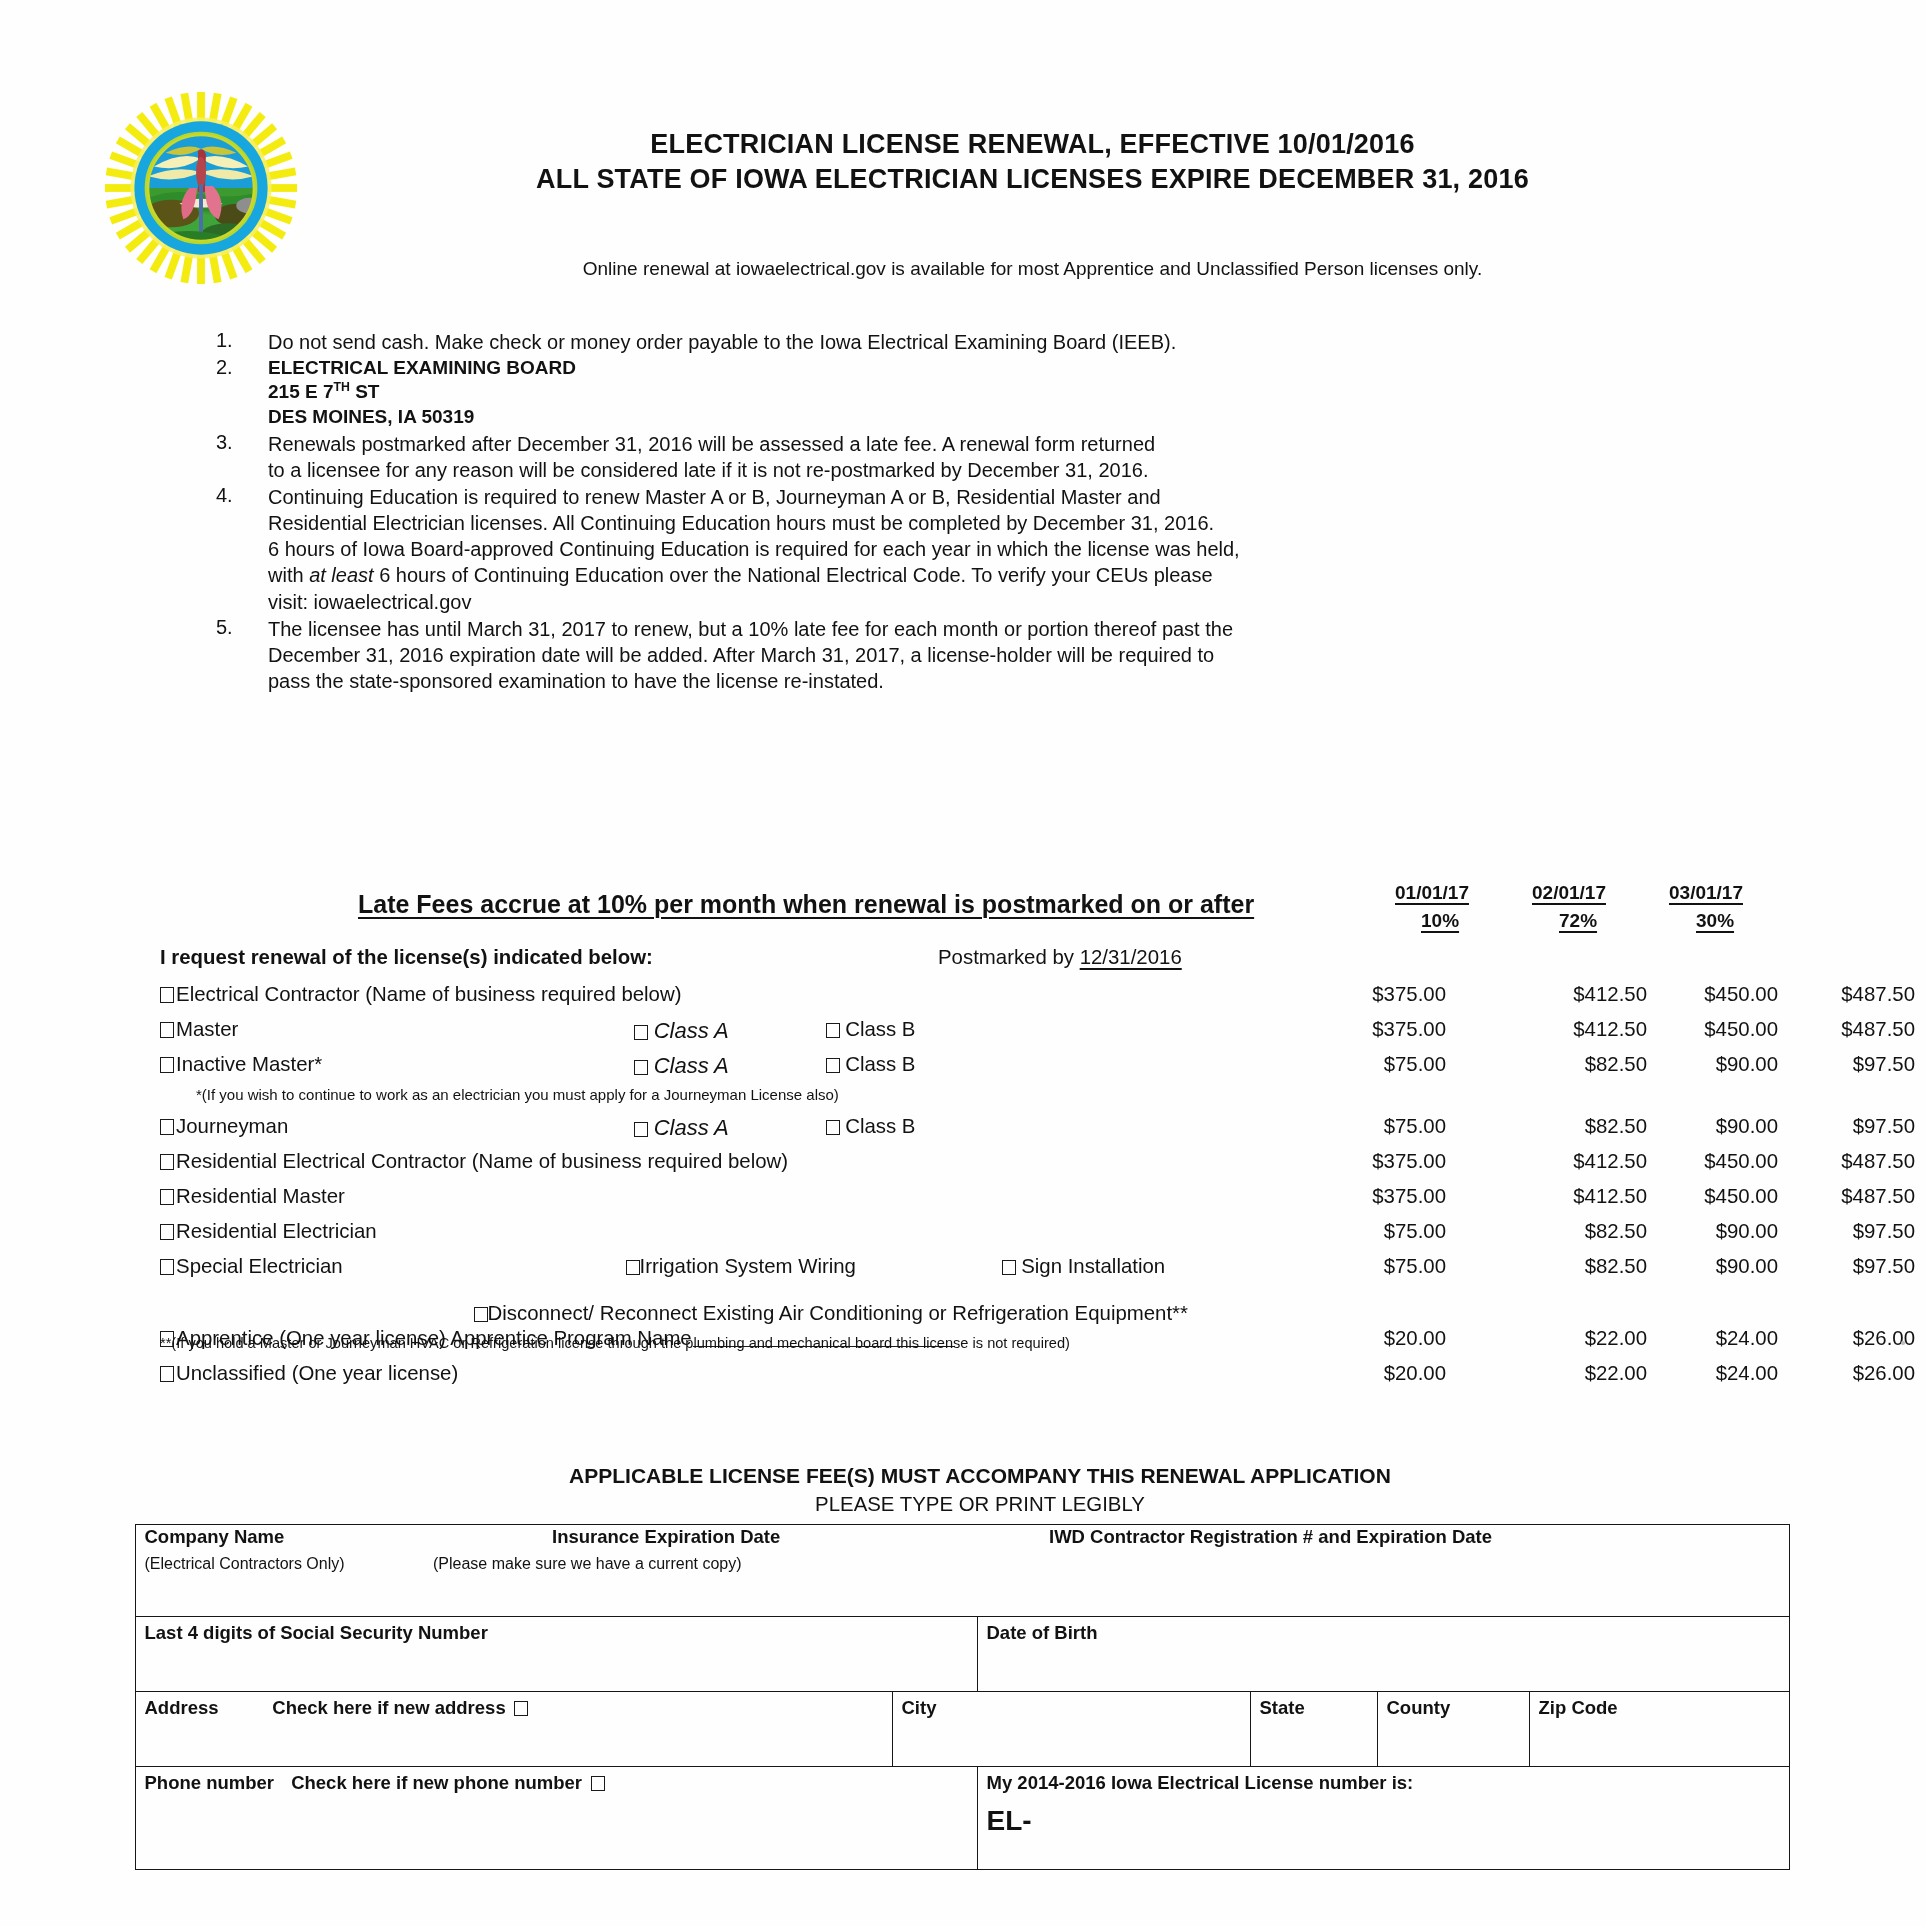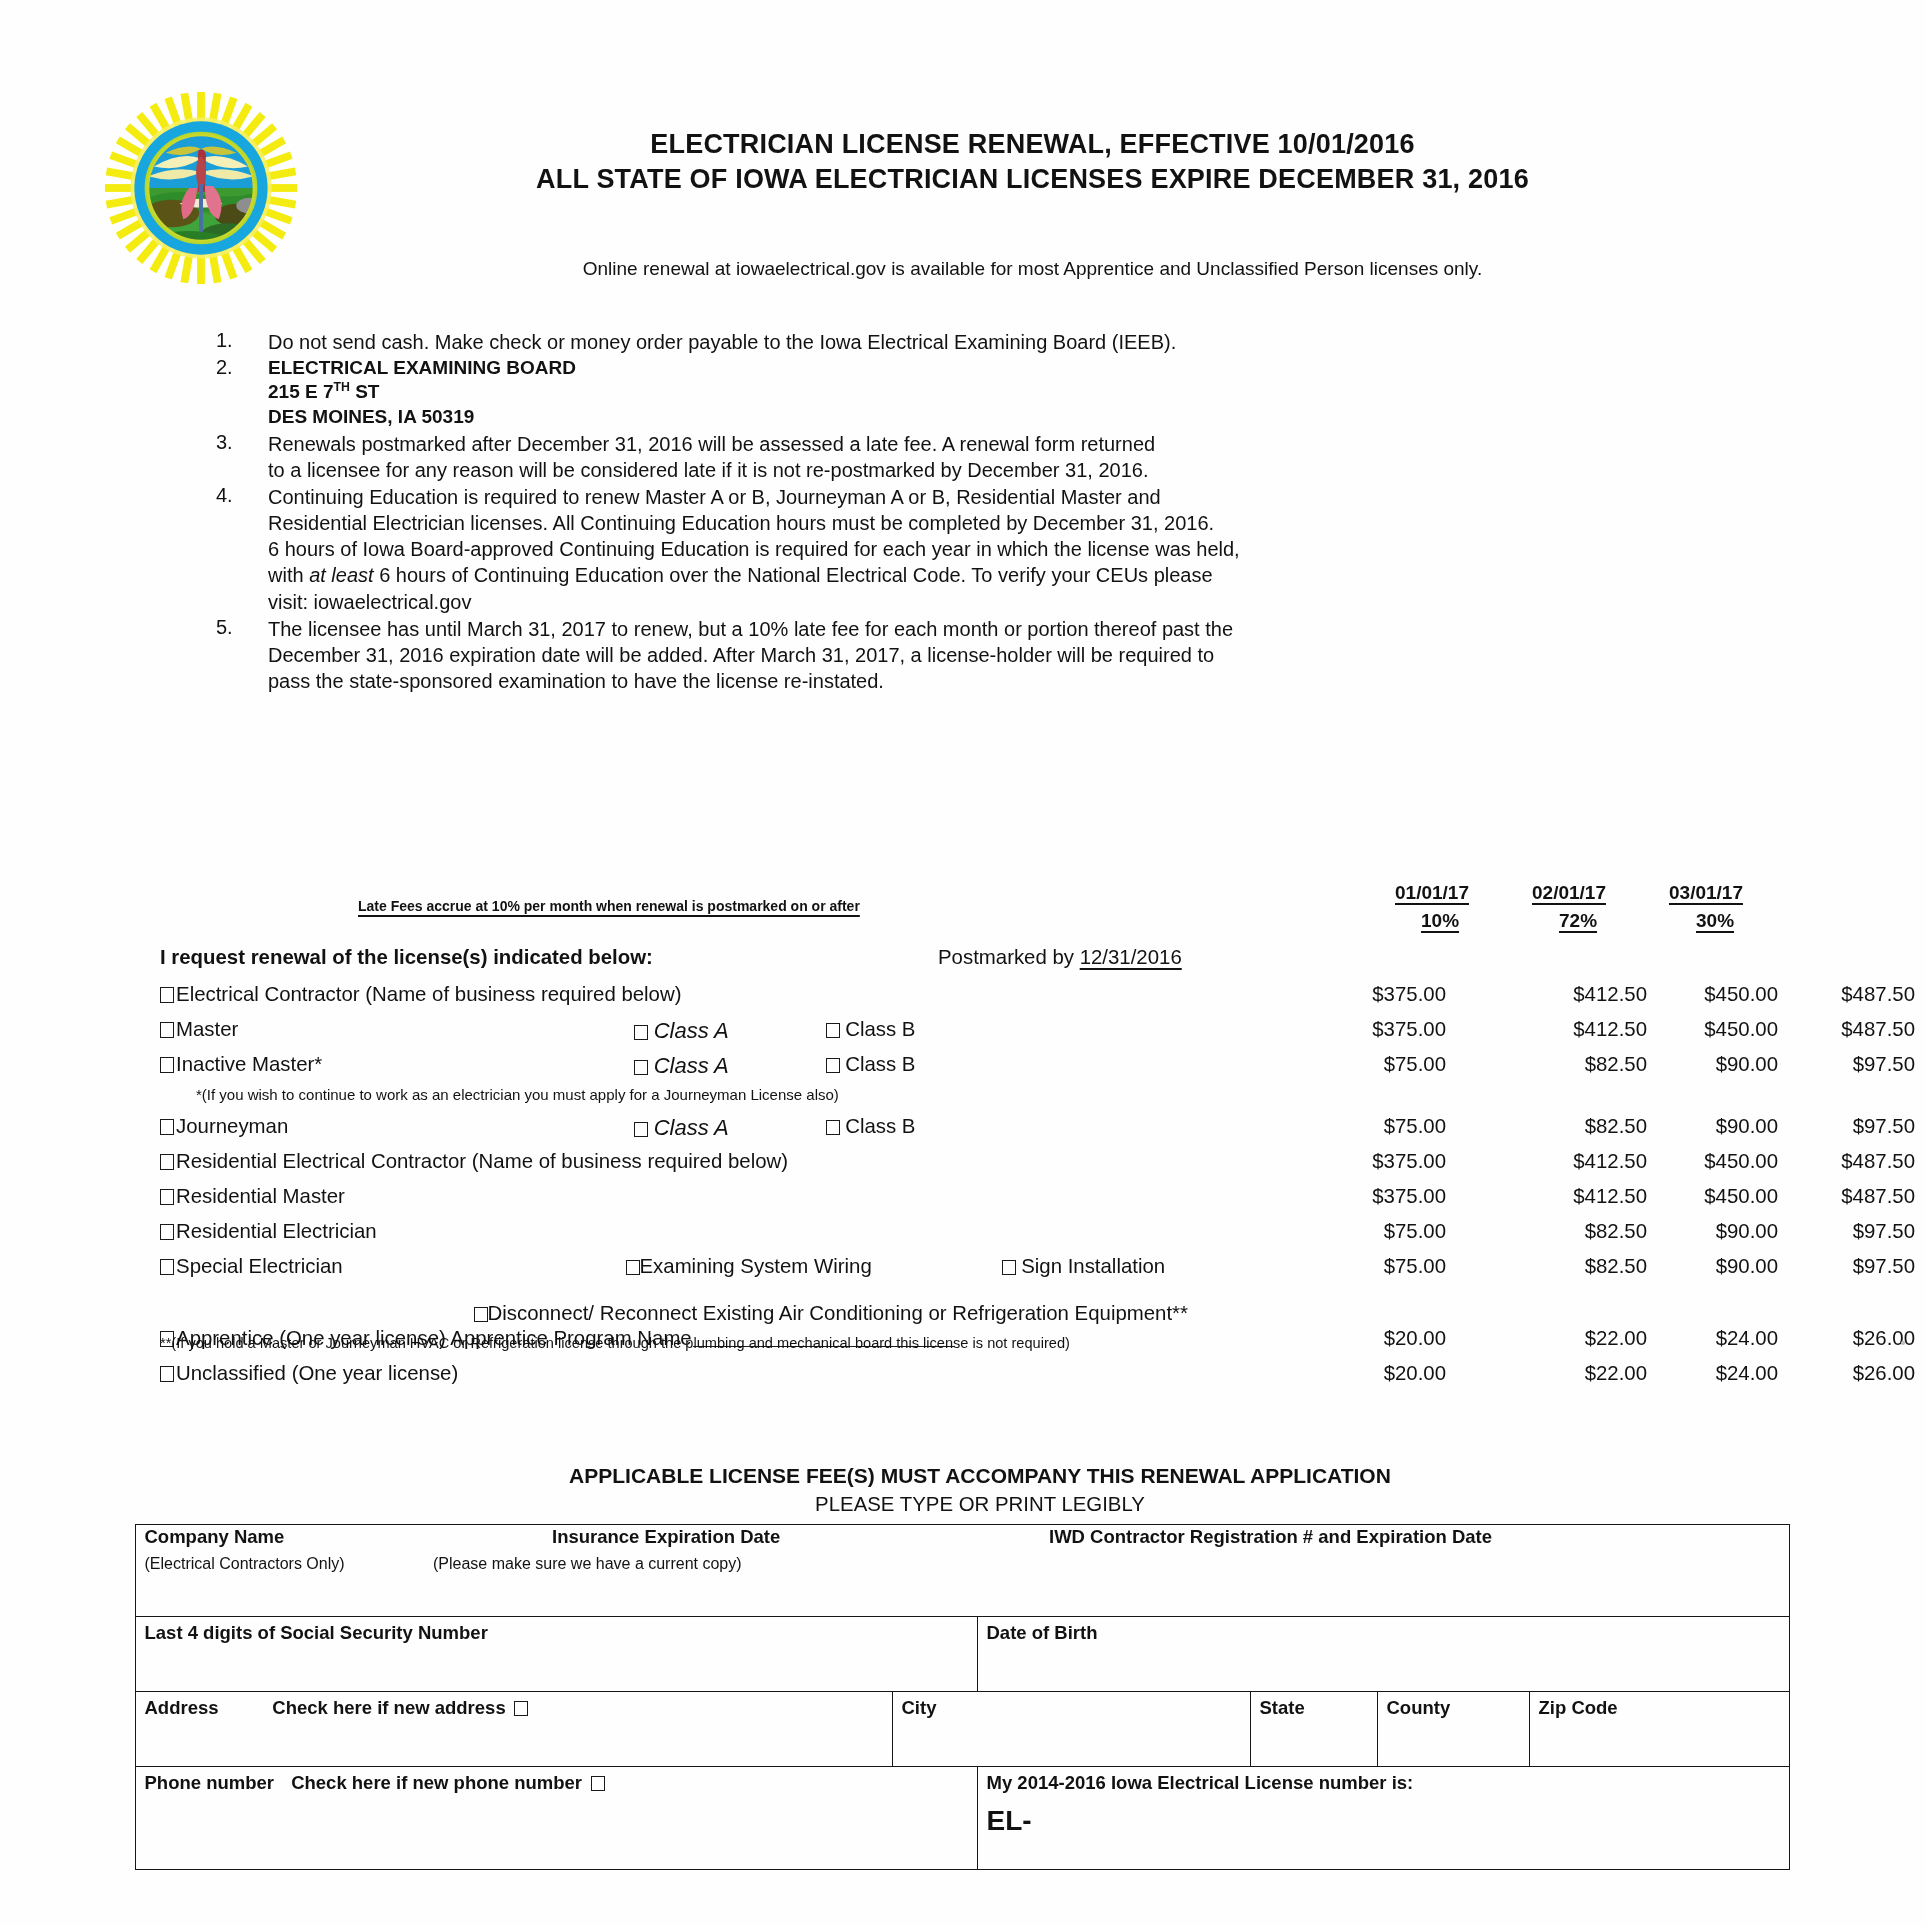--- a/index.html
+++ b/index.html
@@ -33,21 +33,21 @@
   .num{position:absolute;left:0;top:0;width:35px;font-size:20px;}
   .body{margin-left:52px;font-size:20px;line-height:1.31;}
   .body p{margin:0;}
   .addr{font-weight:bold;font-size:19px;line-height:1.29;margin-left:52px;}
   .addr sup{font-size:12.3px;vertical-align:super;}
   em.it{font-style:italic;}
 
   
   .latehdr{position:absolute;left:0;top:882px;width:1960px;}
   .latehdr .lh-txt{
-    position:absolute;left:358px;top:16px;font-size:14px;font-weight:bold;
+    position:absolute;left:358px;top:8px;font-size:25px;font-weight:bold;
     text-decoration:underline;text-underline-offset:3.5px;text-decoration-thickness:1.9px;
   }
   .latehdr .lh-d1{position:absolute;left:1395px;top:0;font-size:19px;font-weight:bold;text-decoration:underline;text-underline-offset:3.5px;text-decoration-thickness:1.9px;}
   .latehdr .lh-d2{position:absolute;left:1532px;top:0;font-size:19px;font-weight:bold;text-decoration:underline;text-underline-offset:3.5px;text-decoration-thickness:1.9px;}
   .latehdr .lh-d3{position:absolute;left:1669px;top:0;font-size:19px;font-weight:bold;text-decoration:underline;text-underline-offset:3.5px;text-decoration-thickness:1.9px;}
   .pct{position:absolute;top:28px;font-size:19px;font-weight:bold;text-decoration:underline;text-underline-offset:3.5px;text-decoration-thickness:2.3px;}
   .pct.p1{left:1421px;}
   .pct.p2{left:1559px;}
   .pct.p3{left:1696px;}
 
@@ -354,21 +354,21 @@
       <span class="fee1">$82.50</span>
       <span class="fee2">$90.00</span>
       <span class="fee3">$97.50</span>
     </div>
 
     <div class="row">
       <span class="cell-a">
         <span class="cb"></span>
         <span class="lbl">Special Electrician</span>
       </span>
-      <span class="irrig"><span class="cb sm"></span><span>Examining System Wiring</span></span>
+      <span class="irrig"><span class="cb sm"></span><span>Irrigation System Wiring</span></span>
       <span class="sign-inst"><span class="cb sm"></span> <span>Sign Installation</span></span>
       <span class="fee0">$75.00</span>
       <span class="fee1">$82.50</span>
       <span class="fee2">$90.00</span>
       <span class="fee3">$97.50</span>
     </div>
 
     <div style="height:37px"></div>
 
     <div class="row">

